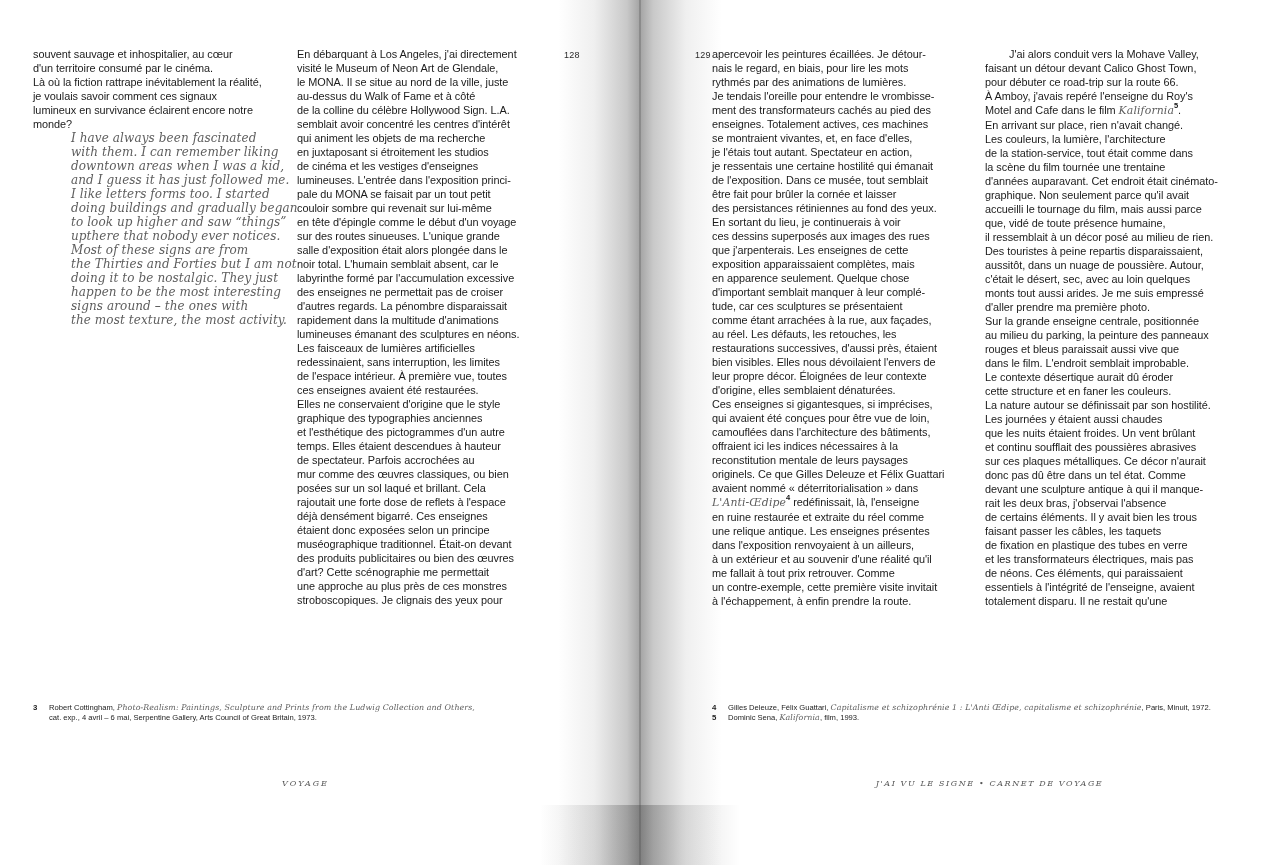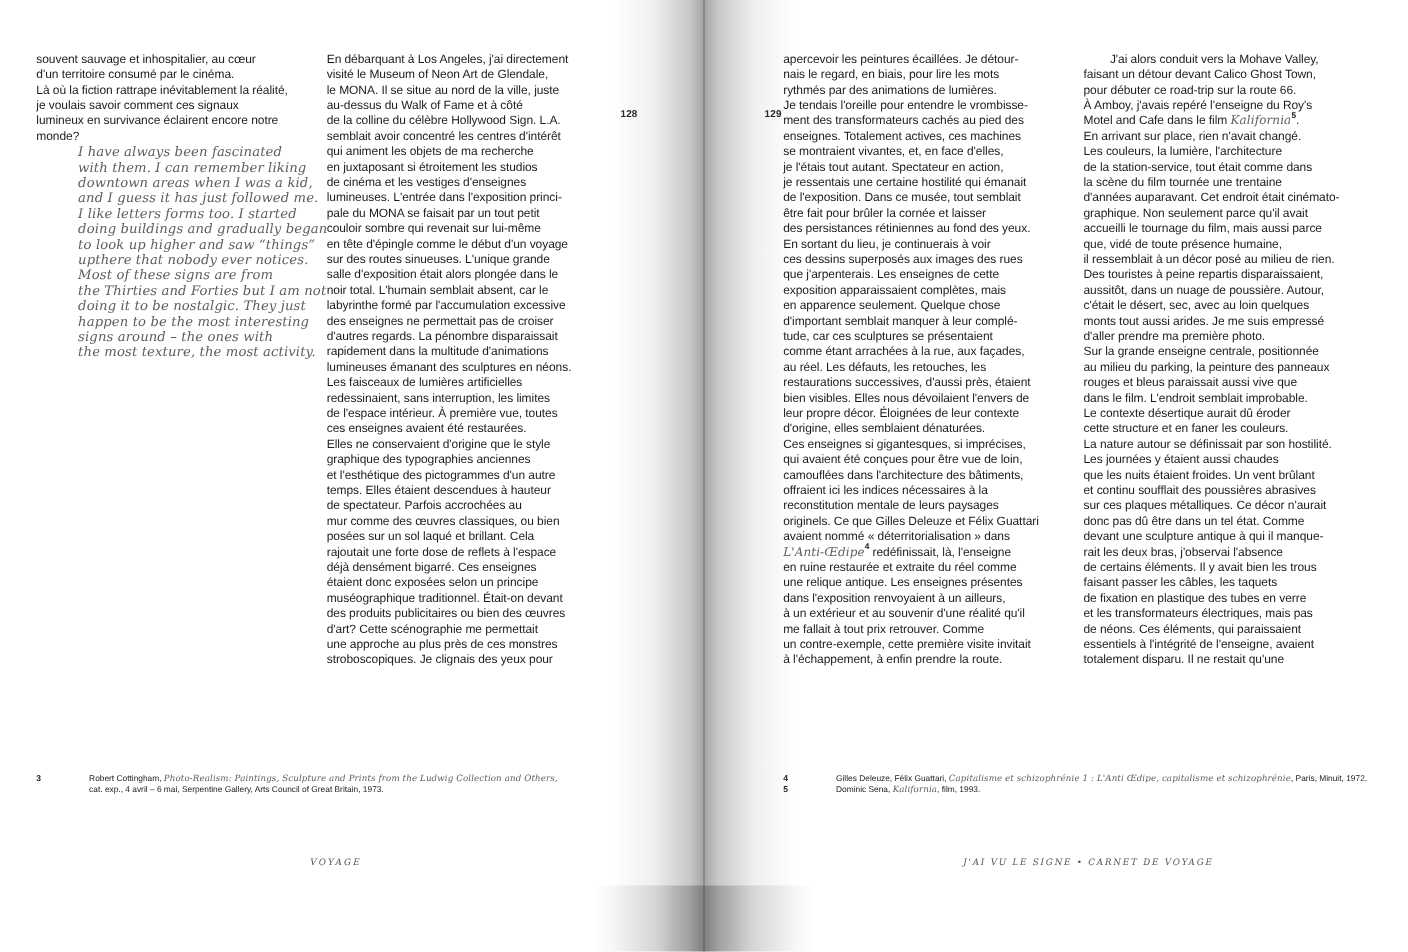--- a/index.html
+++ b/index.html
@@ -49,33 +49,33 @@
     font-family:"DejaVu Serif",serif;font-style:italic;
     color:#5d5d5d;letter-spacing:0.1px;
   }
   sup{
     font-size:7.5px;font-weight:bold;font-style:normal;color:#111;
     position:relative;top:-1px;vertical-align:super;line-height:0;
     font-family:"Liberation Sans",sans-serif;
   }
   .folio{
     position:absolute;top:50px;
-    font-size:9px;font-weight:bold;color:#2a2a2a;letter-spacing:0.2px;margin-top:48px;
+    font-size:9px;font-weight:normal;color:#2a2a2a;letter-spacing:0.2px;
   }
   .folio-left{left:564px;}
   .folio-right{left:695px;}
   .footnotes{
     position:absolute;top:703px;
     font-size:7.6px;line-height:10px;color:#222;
   }
   .fn-left{left:33px;width:545px;}
   .fn-right{left:712px;width:555px;}
   .fn-row{display:flex;}
   .fn-num{width:16px;font-weight:bold;font-size:7.8px;flex:0 0 16px;}
-  .fn-text{flex:1;white-space:nowrap;margin-left:32px;}
+  .fn-text{flex:1;white-space:nowrap;}
   .fn-text em{font-size:7.9px;}
   .footer{
     position:absolute;top:778px;text-align:center;
     font-family:"DejaVu Serif",serif;font-style:italic;color:#555;
     font-size:8px;line-height:11px;
   }
   .footer-left{left:33px;width:545px;letter-spacing:2px;}
   .footer-right{left:712px;width:555px;}
   .footer-title{letter-spacing:1.6px;}
   .footer-author{letter-spacing:0.4px;}

